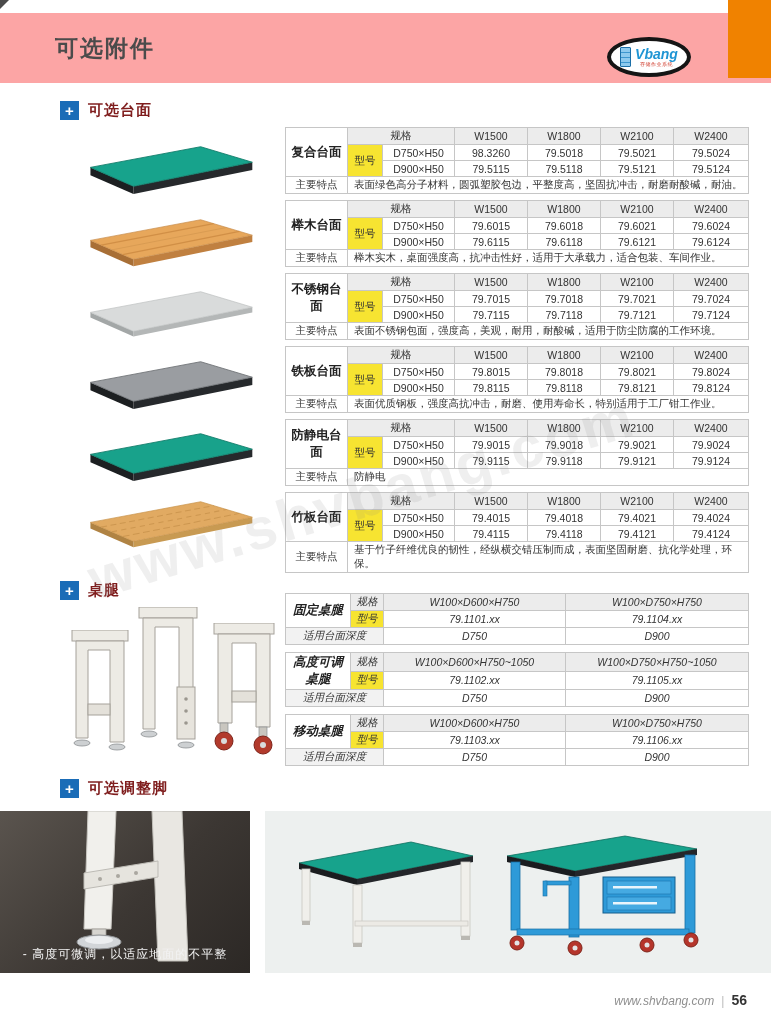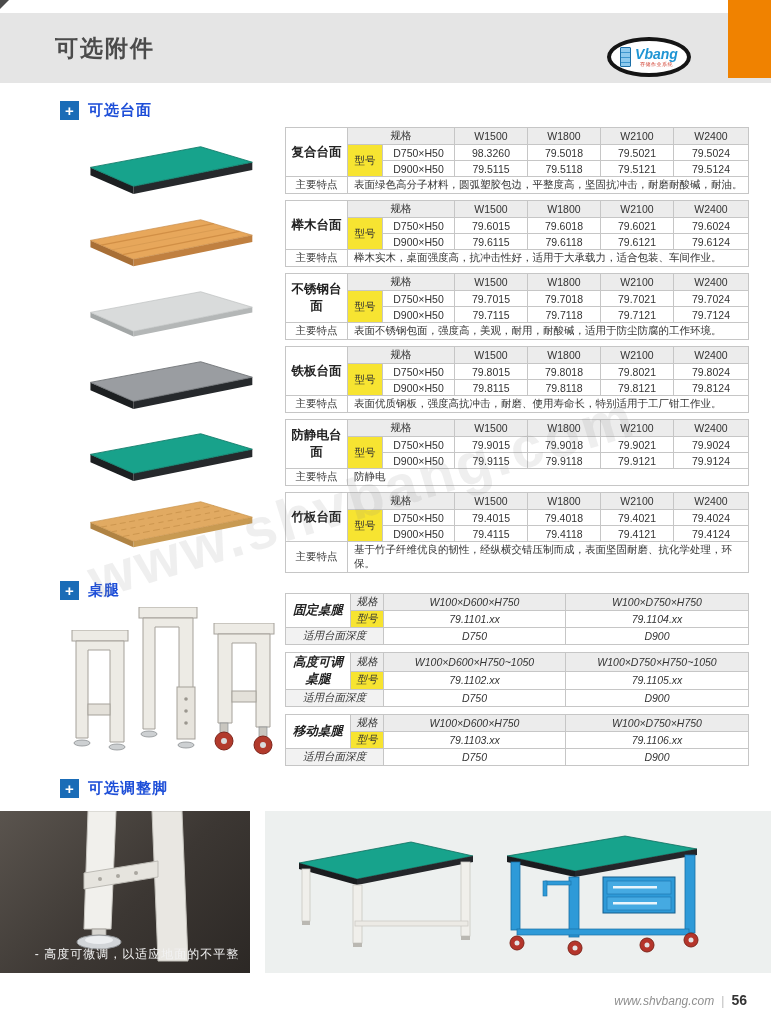--- a/index.html
+++ b/index.html
@@ -7,37 +7,37 @@
   body {
     position: relative;
     background: #ffffff;
     font-family: "Liberation Sans", "DejaVu Sans", sans-serif;
     overflow: hidden;
     color: #333;
   }
   
   .corner-mark { position:absolute; top:0; left:0; width:0; height:0;
     border-top:9px solid #4a4a4a; border-right:9px solid transparent; }
-  .header-band { position:absolute; top:13px; left:0; width:771px; height:70px; background:#e5e5e5; }
+  .header-band { position:absolute; top:13px; left:0; width:771px; height:70px; background:#fca5a5; }
   .page-title { position:absolute; left:55px; top:50%; transform:translateY(-50%);
     font-size:23px; font-weight:900; color:#4b4b4b; letter-spacing:2px; }
   .orange-block { position:absolute; top:0; right:0; width:43px; height:78px; background:#f08200; }
   .logo { position:absolute; top:37px; right:80px; width:84px; height:40px; background:#fff;
     border:4px solid #151515; border-radius:50%; display:flex; align-items:center; justify-content:center; gap:4px; }
   .logo-cab { width:11px; height:20px; border:1px solid #1b6fa8; border-radius:1px;
     background:repeating-linear-gradient(#8ecaee 0 4px,#3d97cf 4px 5px); }
   .logo-texts { display:flex; flex-direction:column; align-items:center; line-height:1; }
   .logo-word { font-size:14px; font-weight:bold; font-style:italic; color:#1f95d4; }
   .logo-sub { font-size:5px; color:#cf3a2a; margin-top:1px; letter-spacing:0.5px; }
 
   
   .sec-head { position:absolute; display:flex; align-items:center; gap:9px; }
   .plus-box { width:19px; height:19px; background:#1a6cb7; color:#fff; display:grid; place-items:center;
     font-size:15px; font-weight:bold; line-height:1; }
-  .sec-label { font-size:15px; font-weight:bold; color:#1d4ed8; letter-spacing:1px; }
+  .sec-label { font-size:15px; font-weight:bold; color:#7f1d1d; letter-spacing:1px; }
 
   
   #tables-col { position:absolute; left:285px; top:127px; width:463px; }
   #legs-col   { position:absolute; left:285px; top:593px; width:463px; }
   table { border-collapse:collapse; table-layout:fixed; width:463px; font-size:10.5px; color:#333; }
   .spec-table { margin-bottom:6px; }
   .leg-table  { margin-bottom:7px;font-style:italic; }
   td { border:1px solid #c6c6c6; text-align:center; padding:1px 2px; background:#fff; height:16px; }
   .leg-table td { height:17px; }
   tr.hd td { background:#ececec; }
@@ -46,21 +46,21 @@
   td.feat { text-align:left; padding-left:6px; }
   td.dl { background:#f2f2f2;margin-top:19px; }
 
   
   .top-img { position:absolute; left:68px; width:205px; height:62px; }
   .leg-img { position:absolute; }
 
   
   .photo-left { position:absolute; left:0; top:811px; width:250px; height:162px;
     background:linear-gradient(135deg,#5a544e 0%,#3c3733 55%,#2c2825 100%); overflow:hidden; }
-  .photo-left .caption { position:absolute; bottom:10px; left:12px; width:100%; text-align:center;
+  .photo-left .caption { position:absolute; bottom:10px; left:0; width:100%; text-align:center;
     color:#f2f2f2; font-size:12px; letter-spacing:1px; }
   .photo-right { position:absolute; left:265px; top:811px; width:506px; height:162px; background:#edf0ef; }
   .bench { position:absolute; }
 
   
   .watermark { position:absolute; left:80px; top:548px; font-size:58px; font-weight:bold;
     color:rgba(130,130,130,0.13); transform:rotate(-17deg); transform-origin:left top;
     letter-spacing:3px; white-space:nowrap; pointer-events:none; }
   .footer { position:absolute; right:24px; top:992px; font-size:12px; display:flex; align-items:baseline; gap:7px; }
   .footer .url { font-style:italic; color:#8f8f8f; }

